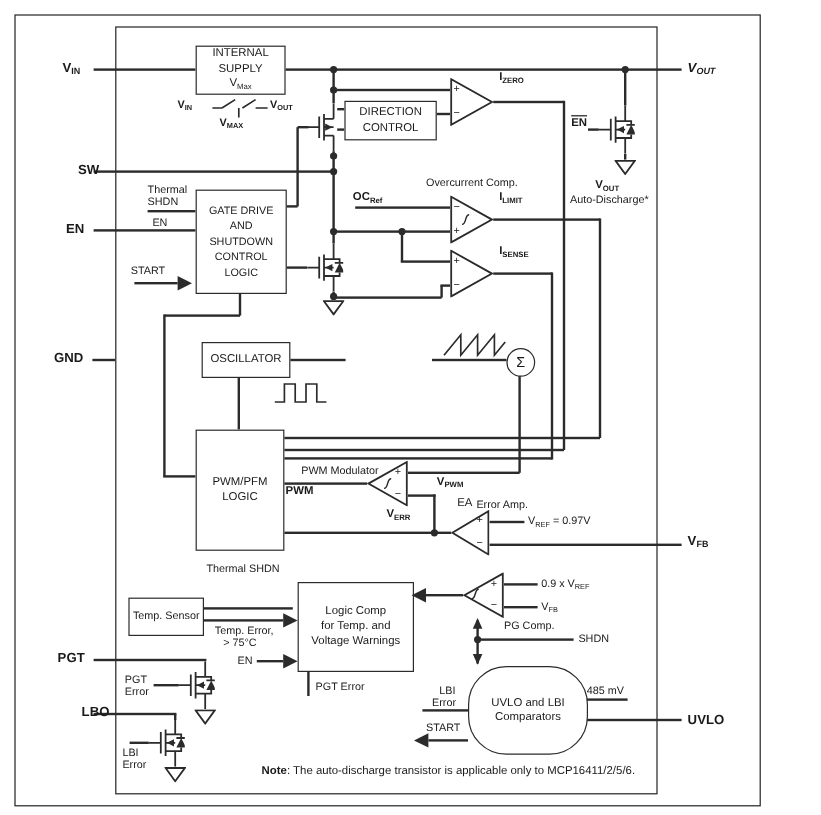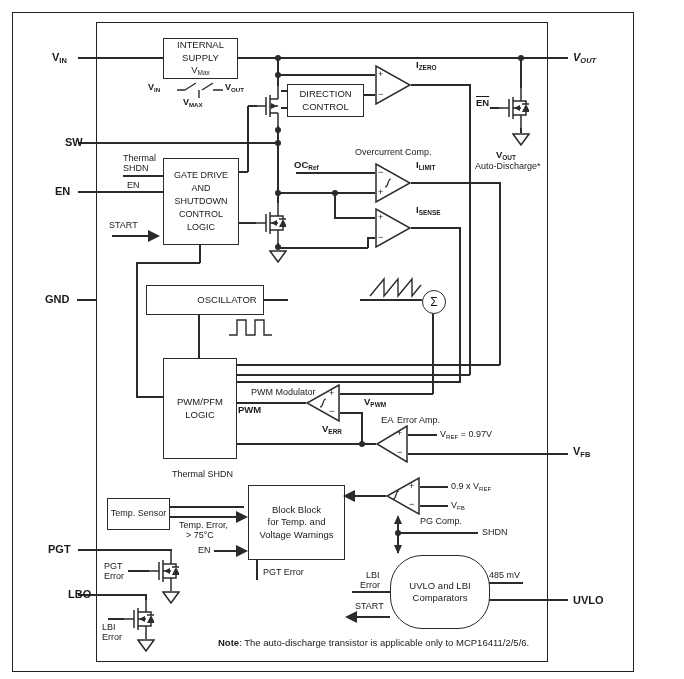--- a/index.html
+++ b/index.html
@@ -181,21 +181,21 @@
   <div class="lbl sig" style="left:416px;top:205px;"><span>I</span><sub>SENSE</sub></div>
   <div class="v" style="left:334px;top:193px;height:25px;"></div>
   <div class="h" style="left:334px;top:217px;width:41px;"></div>
   <div class="h" style="left:278px;top:247px;width:90px;"></div>
   <div class="v" style="left:367px;top:238px;height:10px;"></div>
   <div class="h" style="left:367px;top:237px;width:8px;"></div>
   <div class="h" style="left:411px;top:227px;width:49px;"></div>
   <div class="v" style="left:459px;top:227px;height:156px;"></div>
   <div class="h" style="left:235px;top:381px;width:225px;"></div>
 
-  <div class="box" style="left:146px;top:285px;width:72px;height:28px;padding-left:44px;">
+  <div class="box" style="left:168px;top:285px;width:72px;height:28px;">
       <div>OSCILLATOR</div>
     </div>
   <svg class="sym" style="left:227px;top:315px;" width="52" height="24">
     <path d="M2,20 H10 V5 H19 V20 H28 V5 H37 V20 H45" stroke="#2b2b2b" stroke-width="1.4" fill="none"></path>
   </svg>
   <div class="h" style="left:235px;top:299px;width:53px;"></div>
   <div class="h" style="left:360px;top:299px;width:62px;"></div>
   <svg class="sym" style="left:368px;top:275px;" width="56" height="24">
     <path d="M2,21 L16,4 L16,21 L30,4 L30,21 L44,4 L44,21 L53,10" stroke="#2b2b2b" stroke-width="1.4" fill="none"></path>
   </svg>
@@ -251,21 +251,21 @@
   <div class="h" style="left:168px;top:516px;width:68px;"></div>
   <div class="arR" style="left:236px;top:511px;"></div>
   <div class="lbl" style="left:179px;top:520px;">
       <div>Temp. Error,</div>
       <div style="padding-left:7px;">&gt; 75°C</div>
     </div>
   <div class="lbl" style="left:198px;top:545px;">EN</div>
   <div class="h" style="left:214px;top:550px;width:22px;"></div>
   <div class="arR" style="left:236px;top:545px;"></div>
   <div class="box" style="left:248px;top:485px;width:95px;height:73px;">
-    <div>Block Block</div>
+    <div>Logic Comp</div>
     <div>for Temp. and</div>
     <div>Voltage Warnings</div>
   </div>
   <div class="v" style="left:256px;top:558px;height:22px;"></div>
   <div class="lbl" style="left:263px;top:567px;">PGT Error</div>
 
   <div class="arL" style="left:343px;top:490px;"></div>
   <div class="h" style="left:355px;top:495px;width:31px;"></div>
   <svg class="sym" style="left:386px;top:477px;" width="34" height="38">
       <use href="#cmpL"></use>

